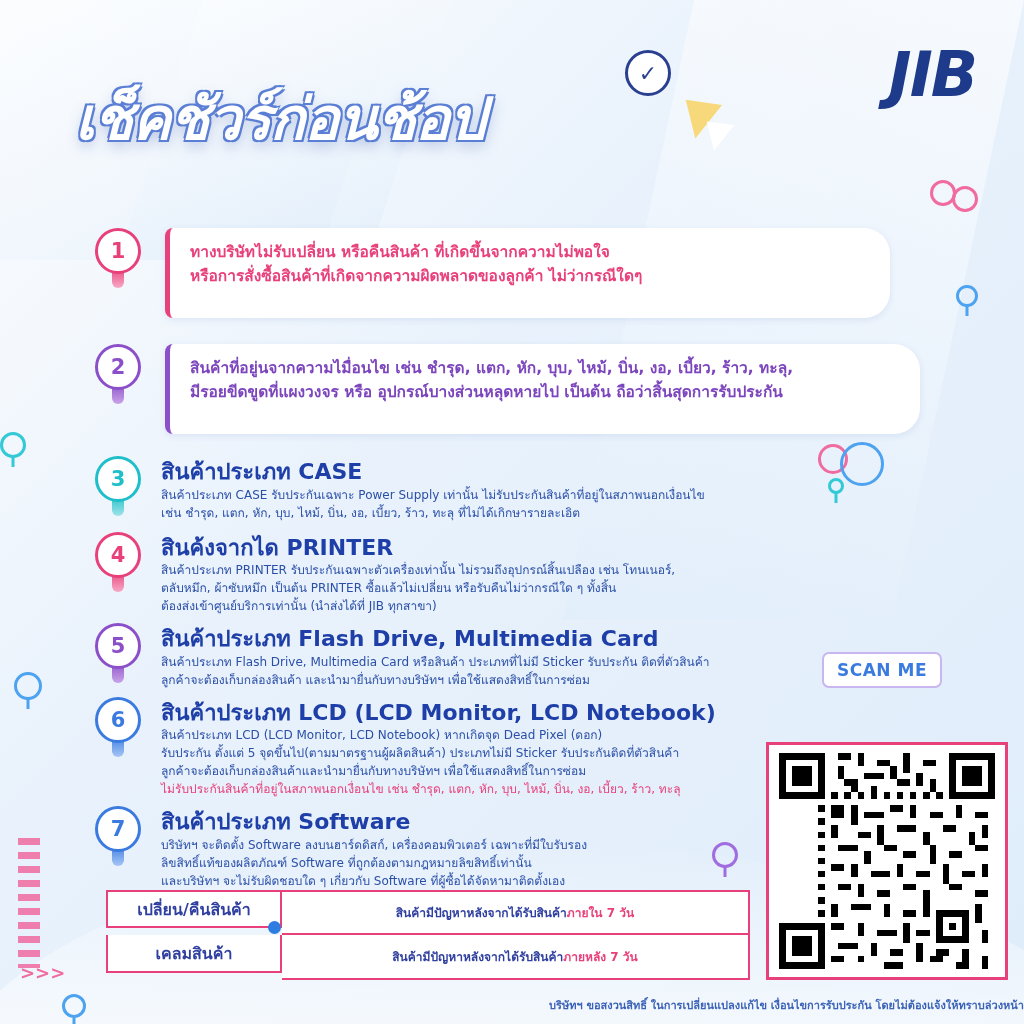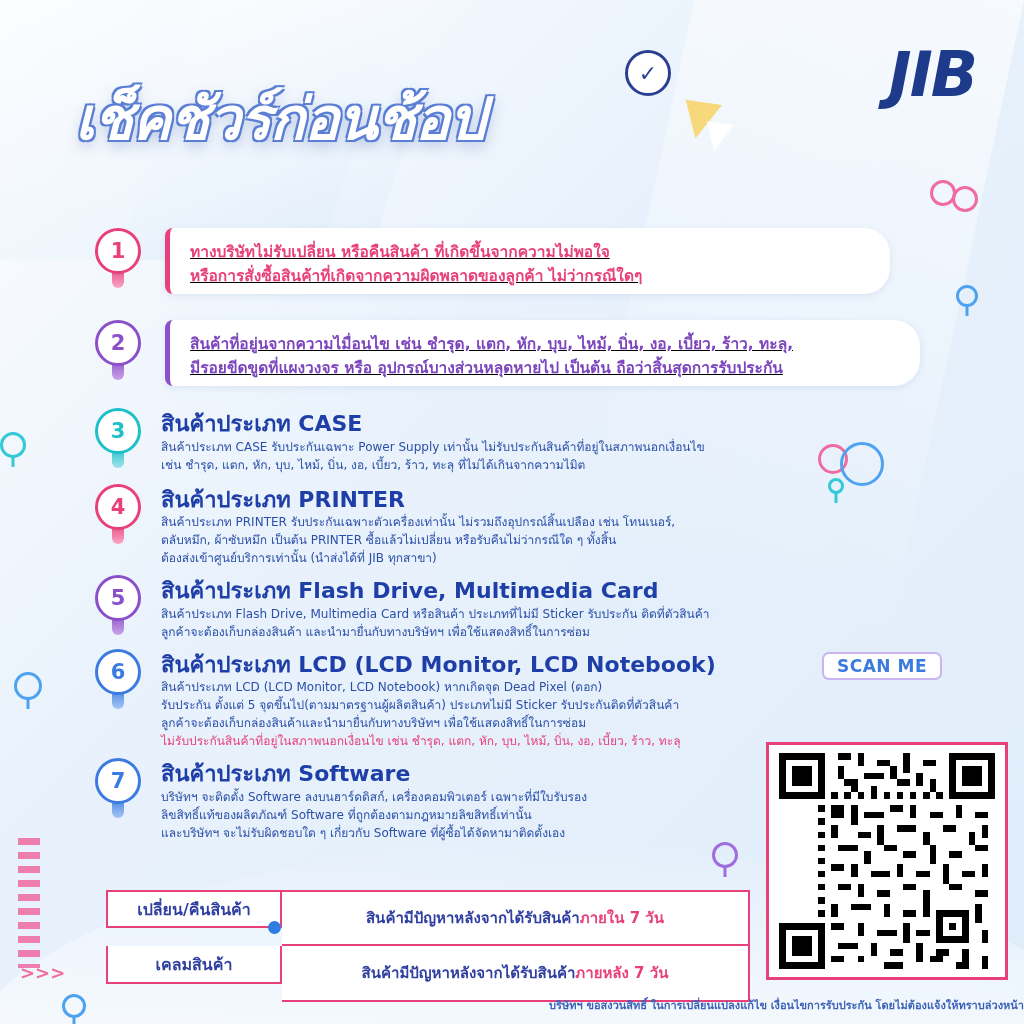--- a/index.html
+++ b/index.html
@@ -127,23 +127,22 @@
   .p6 .pin-circle { border: 3px solid #3b7be0; color: #3b7be0; }
   .p6 .pin-tail { background: linear-gradient(180deg,#3b7be0,#a6c6f5); }
   .p7 .pin-circle { border: 3px solid #3b7be0; color: #3b7be0; }
   .p7 .pin-tail { background: linear-gradient(180deg,#3b7be0,#a6c6f5); }
 
   
   .box {
     margin-left: 18px;
     background: #ffffff;
     border-radius: 8px 26px 26px 8px;
-    padding: 12px 22px 6px 20px;
+    padding: 12px 22px 30px 20px;
     box-shadow: 0 2px 7px rgba(70,110,180,.12);
-    text-decoration: underline;
   }
   .box1 { width: 725px; border-left: 5px solid #e8407a; }
   .box2 { width: 755px; border-left: 5px solid #8b4fc9; }
   .box-line {
     font-size: 15.5px; line-height: 1.55; font-weight: 700;
     white-space: nowrap;
   }
   .box1 .box-line { color: #e8407a; }
   .box2 .box-line { color: #7c45bd; }
 
@@ -155,21 +154,21 @@
   }
   .r-body {
     font-size: 12px; line-height: 1.5; color: #2a4fa8;
     white-space: nowrap;
   }
   .r-body.pink { color: #e8407a; }
 
   
   .scanme {
     position: absolute; left: 822px; top: 652px;
-    width: 120px; height: 28px; border-radius: 7px;
+    width: 120px; height: 36px; border-radius: 7px;
     background: #ffffff; border: 2px solid #c9b6f0;
     display: flex; align-items: center; justify-content: center;
     font-size: 17px; font-weight: 800; color: #3b7be0;
     letter-spacing: .5px;
   }
   .scan-note {
     position: absolute; left: 772px; top: 703px;
     width: 238px; text-align: center;
     font-size: 11.5px; line-height: 1.45; color: #3b7be0; font-weight: 700;
   }
@@ -182,23 +181,23 @@
 
   
   .btable { position: absolute; left: 98px; top: 890px; padding-left: 8px; }
   .btable-row { display: flex; }
   .bt-cell-l {
     width: 176px; height: 38px; border: 2px solid #e8407a; background: #fff;
     display: flex; align-items: center; justify-content: center;
     font-size: 16px; font-weight: 700; color: #2f3fa0;
   }
   .bt-cell-r {
-    width: 468px; height: 56px; border: 2px solid #e8407a; border-left: none; background: #fff;
+    width: 468px; height: 45px; border: 2px solid #e8407a; border-left: none; background: #fff;
     display: flex; align-items: center; justify-content: center;
-    font-size: 15px; font-weight: 700; color: #2f3fa0;
+    font-size: 12px; font-weight: 700; color: #2f3fa0;
   }
   .btable-row + .btable-row .bt-cell-l,
   .btable-row + .btable-row .bt-cell-r { border-top: none; }
   .hl { color: #e8407a; }
   .bt-dot {
     position: absolute; left: 170px; top: 31px;
     width: 13px; height: 13px; border-radius: 50%; background: #2f7de0;
   }
   .footnote {
     position: absolute; left: 0; top: 996px; width: 1024px;
@@ -283,31 +282,31 @@
     </div>
 
     <div class="rule-row" style="margin-bottom:10px;">
       <div class="pin p3">
         <div class="pin-tail"></div>
         <div class="pin-circle">3</div>
       </div>
       <div class="content">
         <div class="r-title">สินค้าประเภท CASE</div>
         <div class="r-body">สินค้าประเภท CASE รับประกันเฉพาะ Power Supply เท่านั้น ไม่รับประกันสินค้าที่อยู่ในสภาพนอกเงื่อนไข</div>
-        <div class="r-body">เช่น ชำรุด, แตก, หัก, บุบ, ไหม้, บิ่น, งอ, เบี้ยว, ร้าว, ทะลุ ที่ไม่ได้เกินจากความไมิต</div>
+        <div class="r-body">เช่น ชำรุด, แตก, หัก, บุบ, ไหม้, บิ่น, งอ, เบี้ยว, ร้าว, ทะลุ ที่ไม่ได้เกิกษารายละเอิต</div>
       </div>
     </div>
 
     <div class="rule-row" style="margin-bottom:8px;">
       <div class="pin p4">
         <div class="pin-tail"></div>
         <div class="pin-circle">4</div>
       </div>
       <div class="content">
-        <div class="r-title">สินค้าประเภท PRINTER</div>
+        <div class="r-title">สินค้งจากได PRINTER</div>
         <div class="r-body">สินค้าประเภท PRINTER รับประกันเฉพาะตัวเครื่องเท่านั้น ไม่รวมถึงอุปกรณ์สิ้นเปลือง เช่น โทนเนอร์,</div>
         <div class="r-body">ตลับหมึก, ผ้าซับหมึก เป็นต้น PRINTER ซื้อแล้วไม่เปลี่ยน หรือรับคืนไม่ว่ากรณีใด ๆ ทั้งสิ้น</div>
         <div class="r-body">ต้องส่งเข้าศูนย์บริการเท่านั้น (นำส่งได้ที่ JIB ทุกสาขา)</div>
       </div>
     </div>
 
     <div class="rule-row" style="margin-bottom:8px;">
       <div class="pin p5">
         <div class="pin-tail"></div>
         <div class="pin-circle">5</div>

